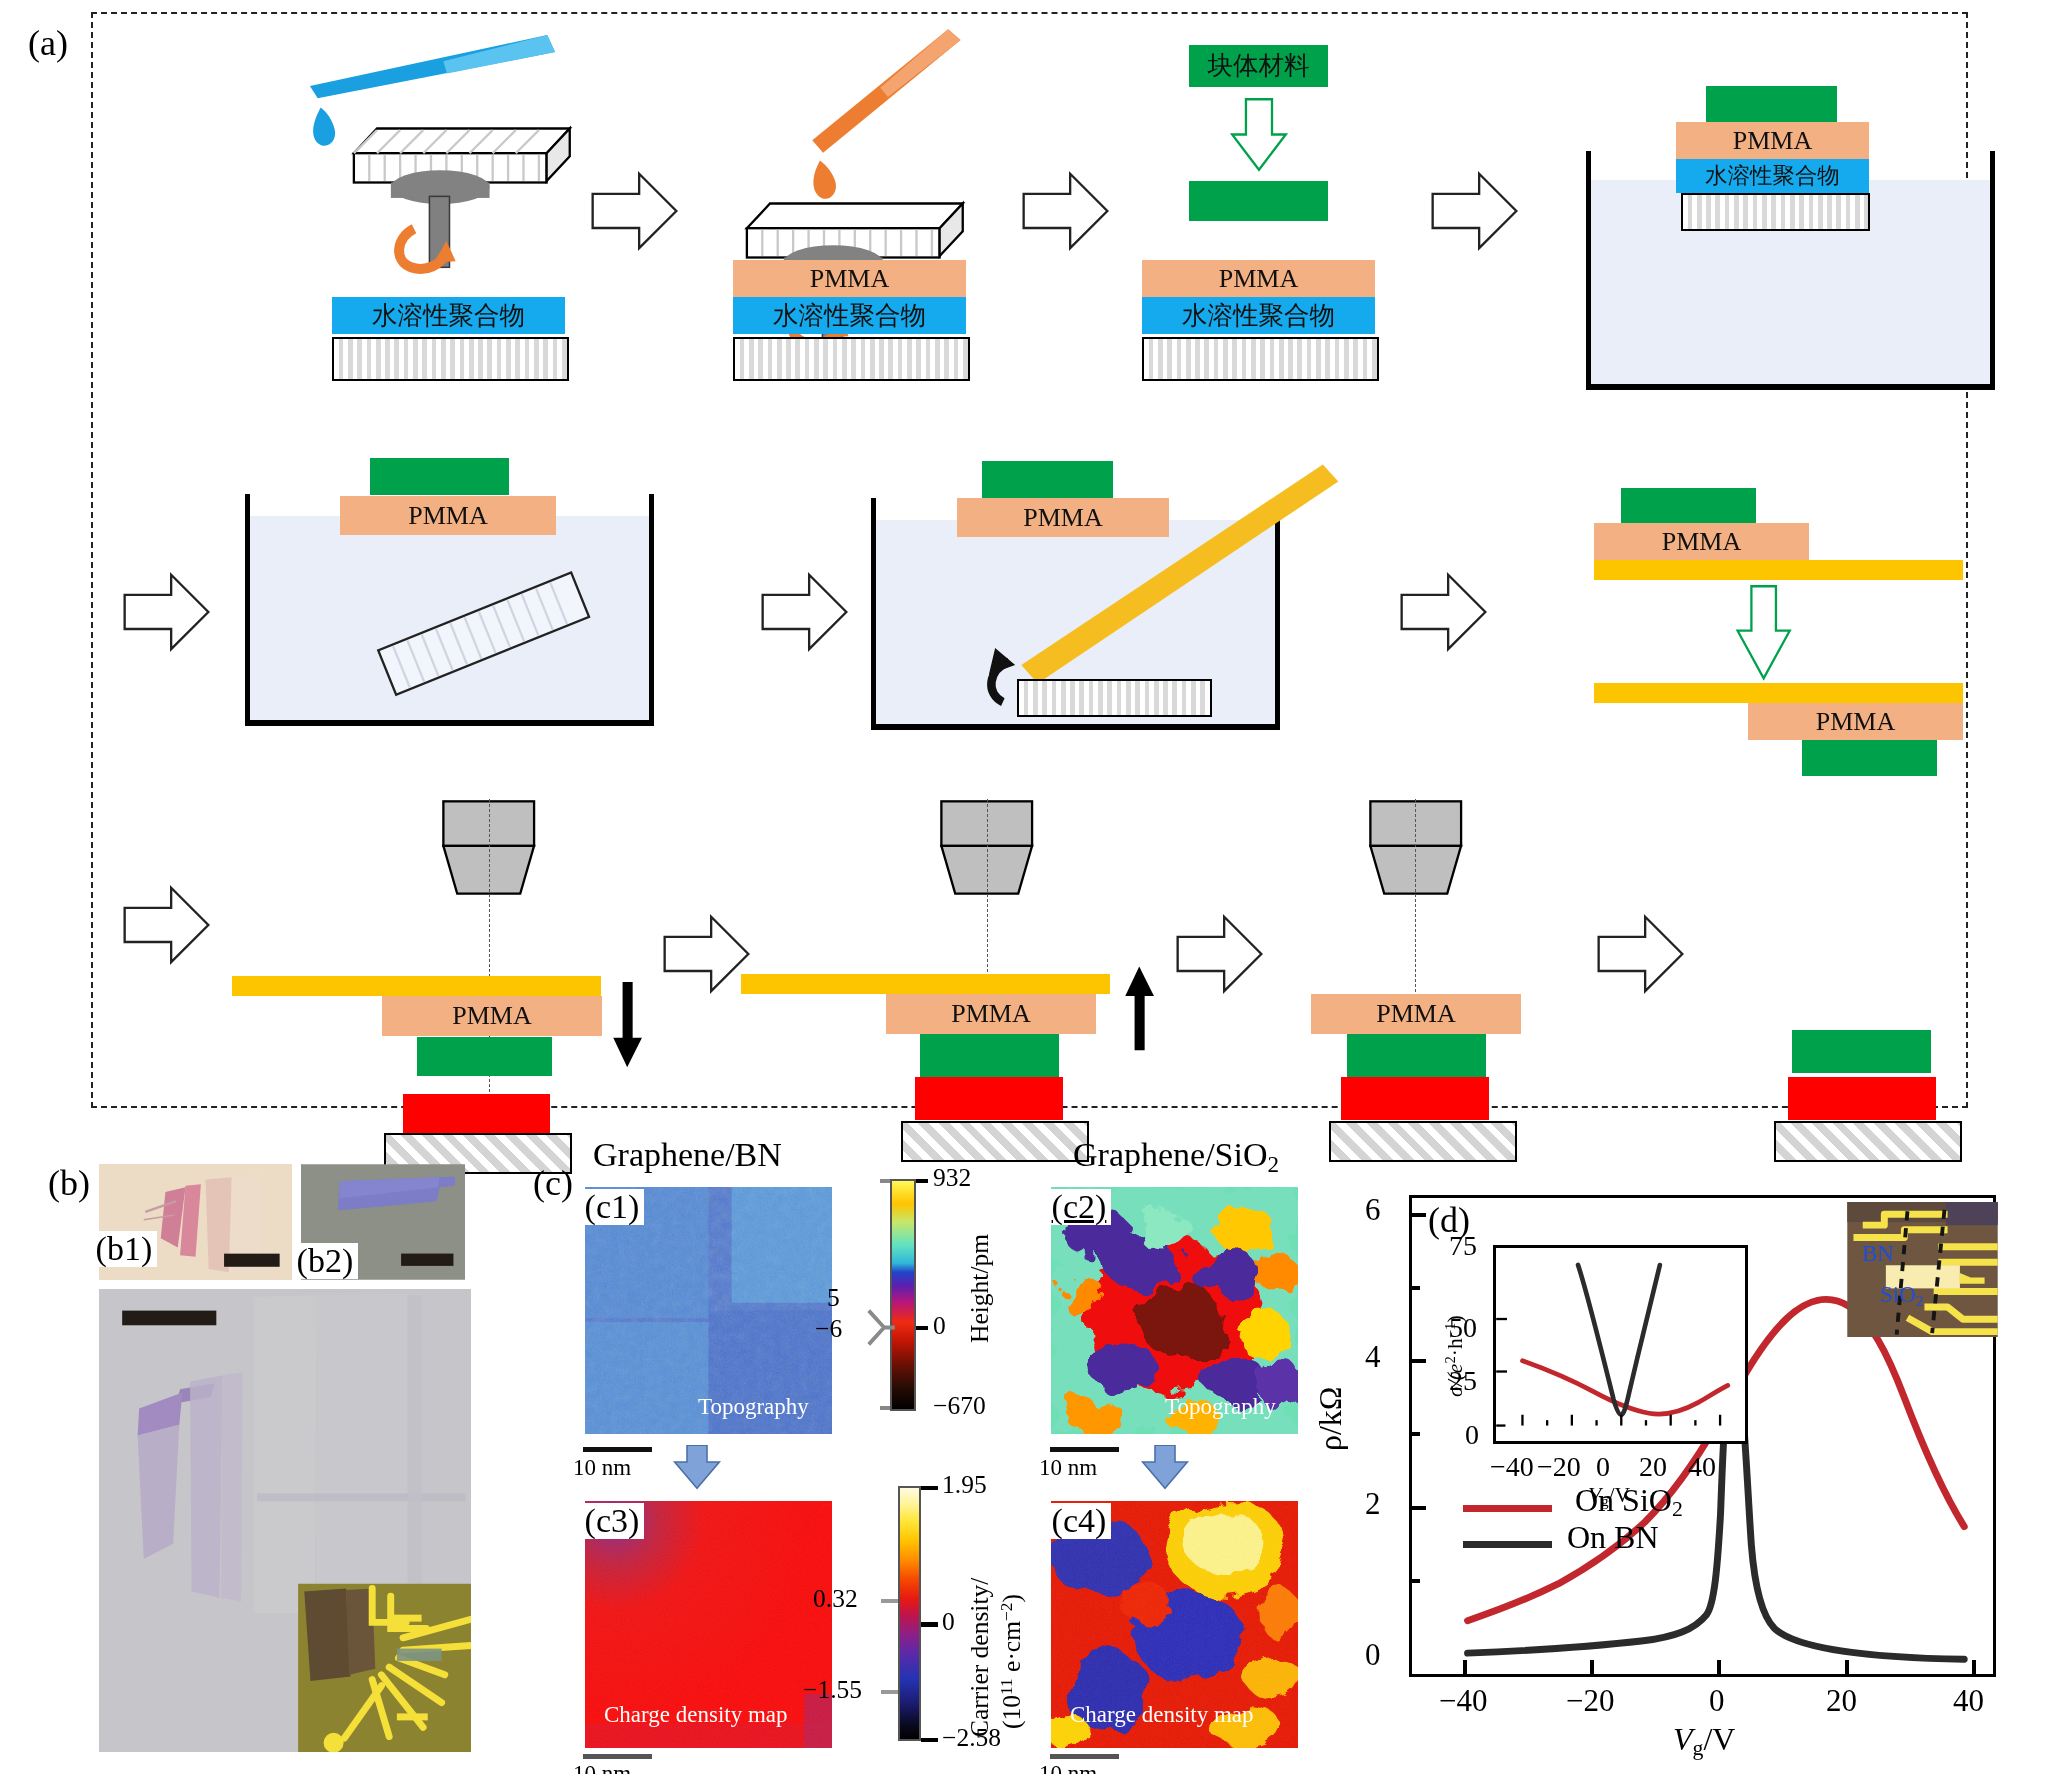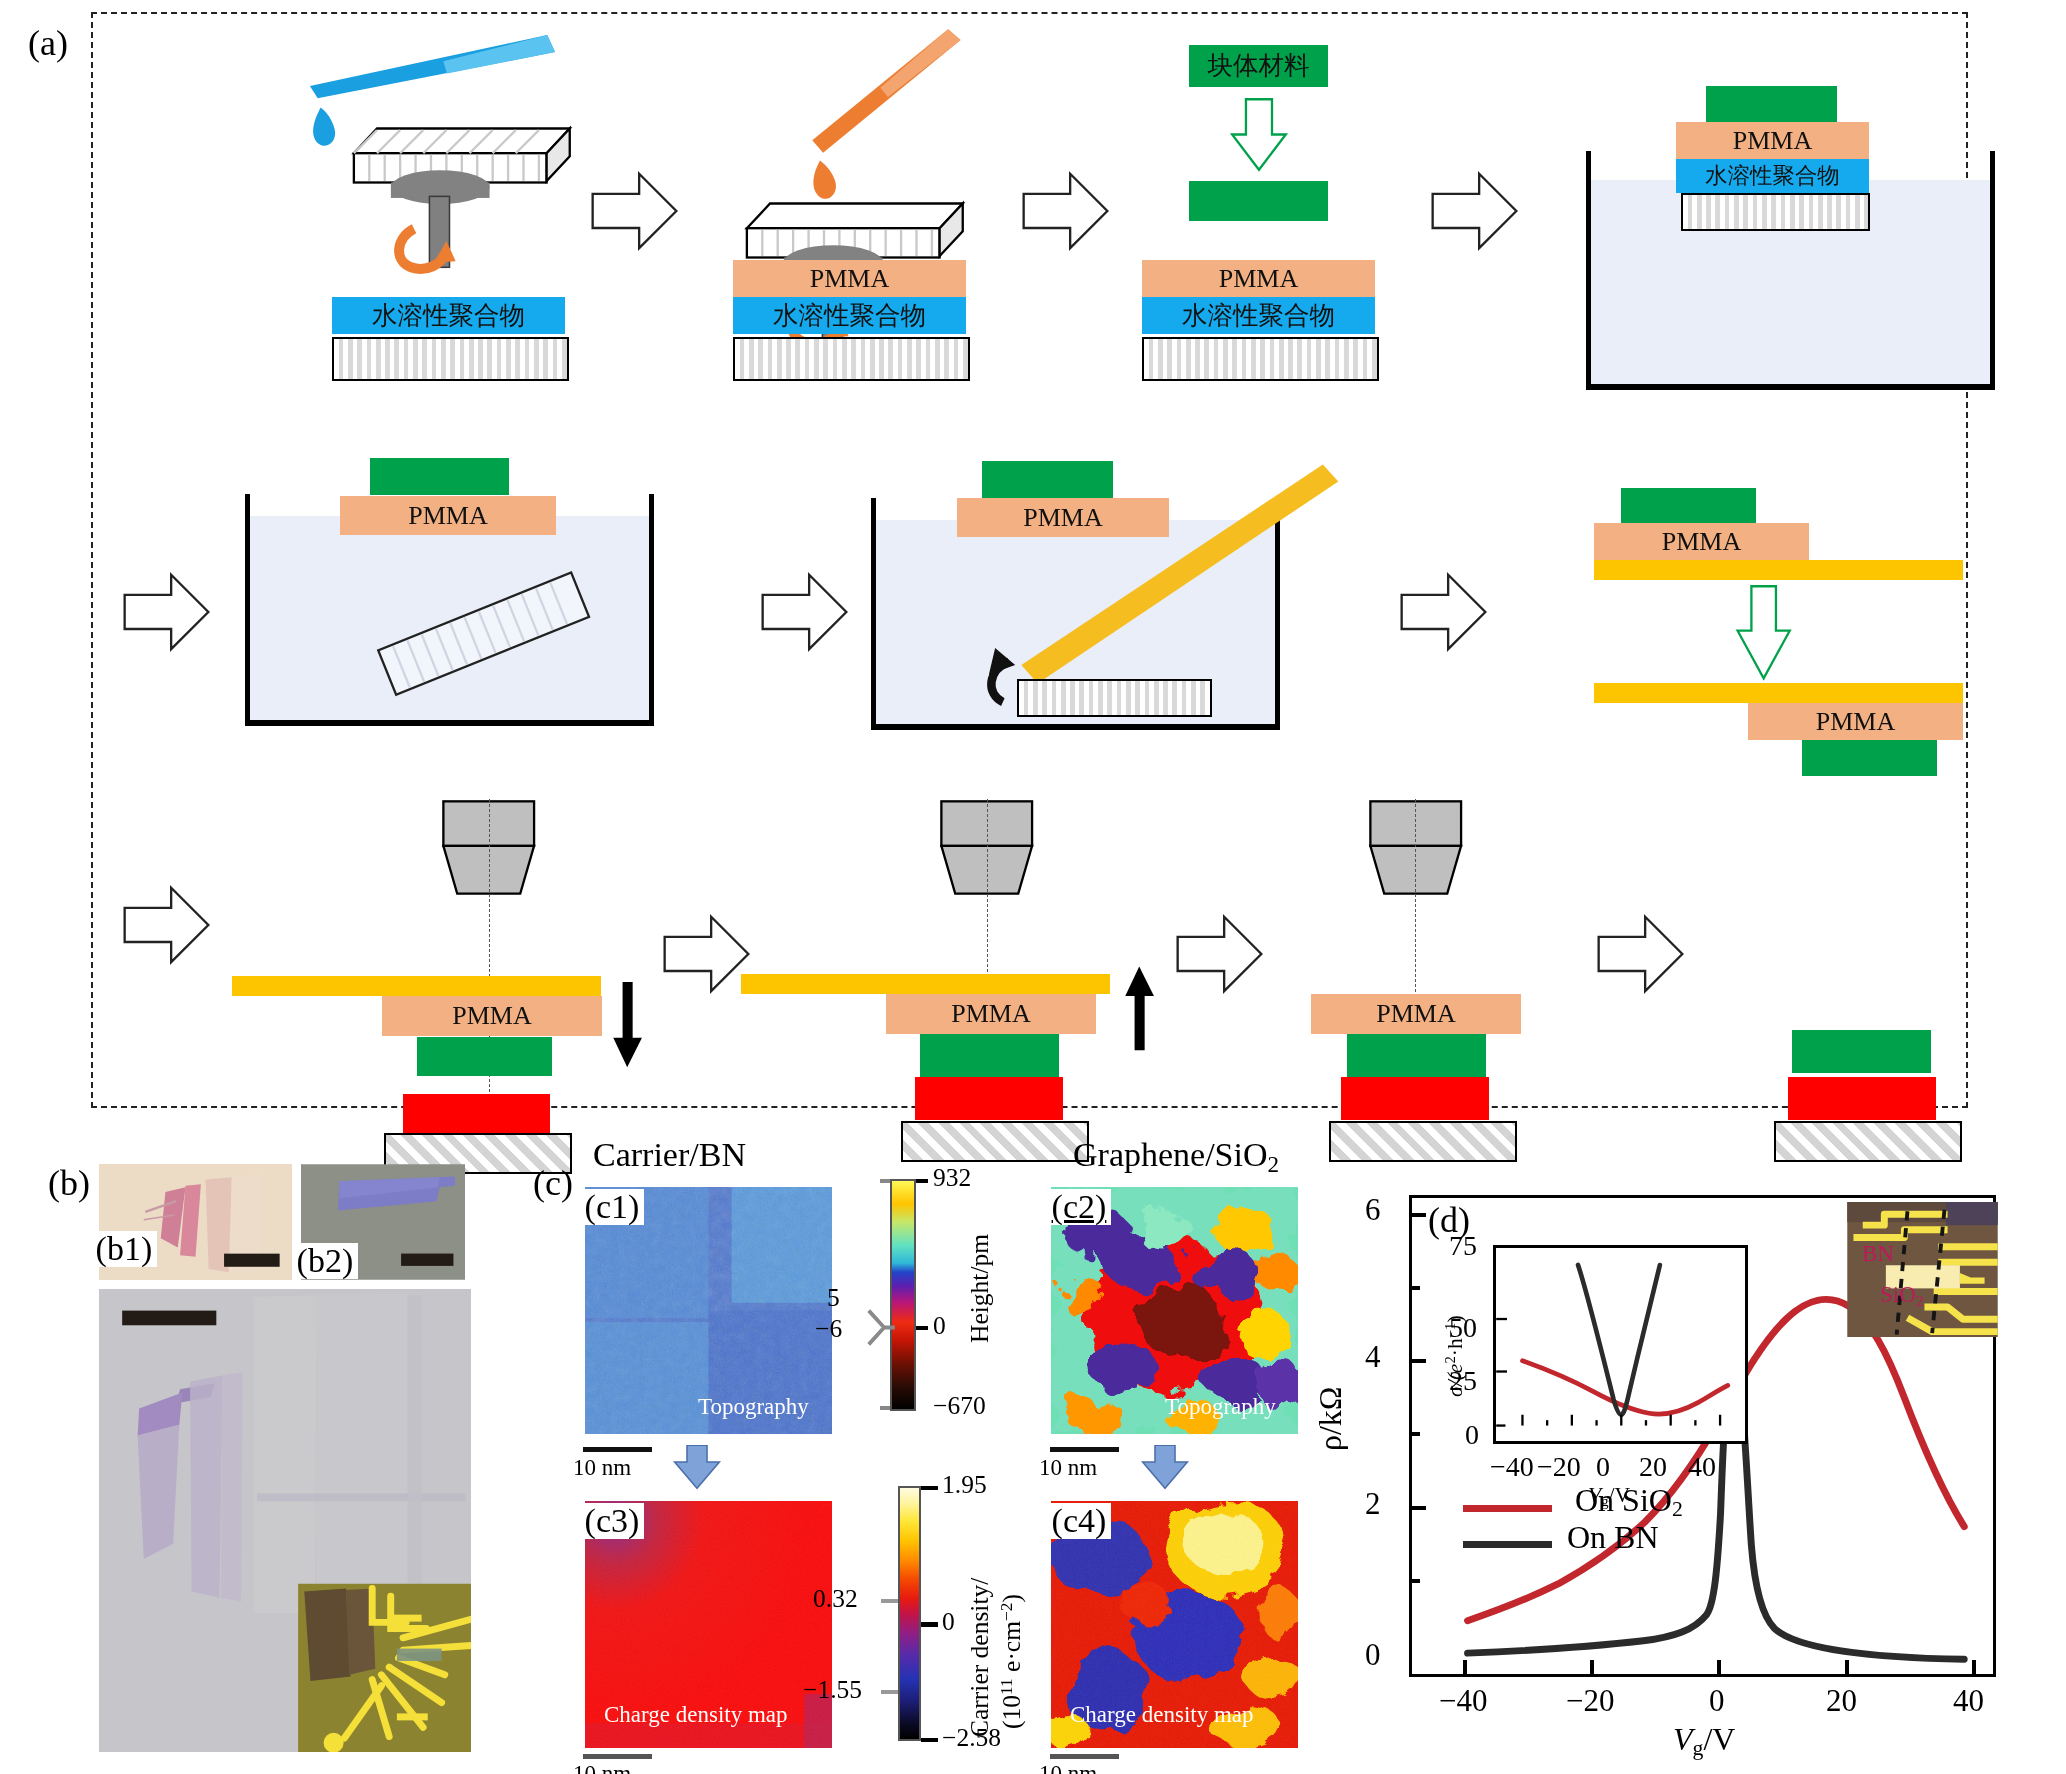--- a/index.html
+++ b/index.html
@@ -64,21 +64,21 @@
   .tick{position:absolute;background:#000;}
   .ticklab{position:absolute;font-size:31px;}
   .axlab{position:absolute;font-size:32px;}
   .legline{position:absolute;height:7px;}
   .legtxt{position:absolute;font-size:32px;}
   #inset{position:absolute;left:1493px;top:1245px;width:255px;height:199px;
          border:3.1px solid #000;box-sizing:border-box;background:#fff;}
   .itlab{position:absolute;font-size:28px;}
   .iaxlab{position:absolute;font-size:21.6px;}
   #devphoto{position:absolute;left:1847px;top:1202px;width:151px;height:135px;overflow:hidden;}
-  .devtxt{position:absolute;color:#be185d;font-size:23px;}
+  .devtxt{position:absolute;color:#1d4ed8;font-size:23px;}
   sub{font-size:.68em;vertical-align:-0.25em;}
   sup{font-size:.68em;vertical-align:0.45em;}
 </style>
 </head>
 <body>
 
 <div id="panel-a"></div>
 <div class="plabel" style="left:28px;top:21.6px;">(a)</div>
 
 <svg class="abs" style="left:293px;top:27px;" width="262" height="201" viewBox="0 0 340 260">
@@ -358,21 +358,21 @@
       </g>
       <rect x="120" y="40" width="40" height="9" fill="#f5e03a"></rect>
       <rect x="128" y="168" width="40" height="9" fill="#f5e03a"></rect>
       <circle cx="46" cy="206" r="13" fill="#f5e03a"></circle>
       <rect x="128" y="84" width="58" height="16" fill="#7d9483" opacity="0.9"></rect>
     </g>
   </svg>
 </div>
 
 <div class="plabel" style="left:533px;top:1162px;">(c)</div>
-<div class="colhdr" style="left:593px;top:1136px;">Carrier/BN</div>
+<div class="colhdr" style="left:593px;top:1136px;">Graphene/BN</div>
 <div class="colhdr" style="left:1073px;top:1136px;"><span>Graphene/SiO</span><sub>2</sub></div>
 
 <div class="afm" style="left:585px;top:1187px;width:247px;height:247px;">
   <svg width="247" height="247" viewBox="0 0 320 320">
     <defs>
       <filter id="gr1">
           <feTurbulence type="fractalNoise" baseFrequency="0.45" numOctaves="3" seed="7"></feTurbulence>
           <feColorMatrix type="saturate" values="0"></feColorMatrix>
         </filter>
       <filter id="moire">

